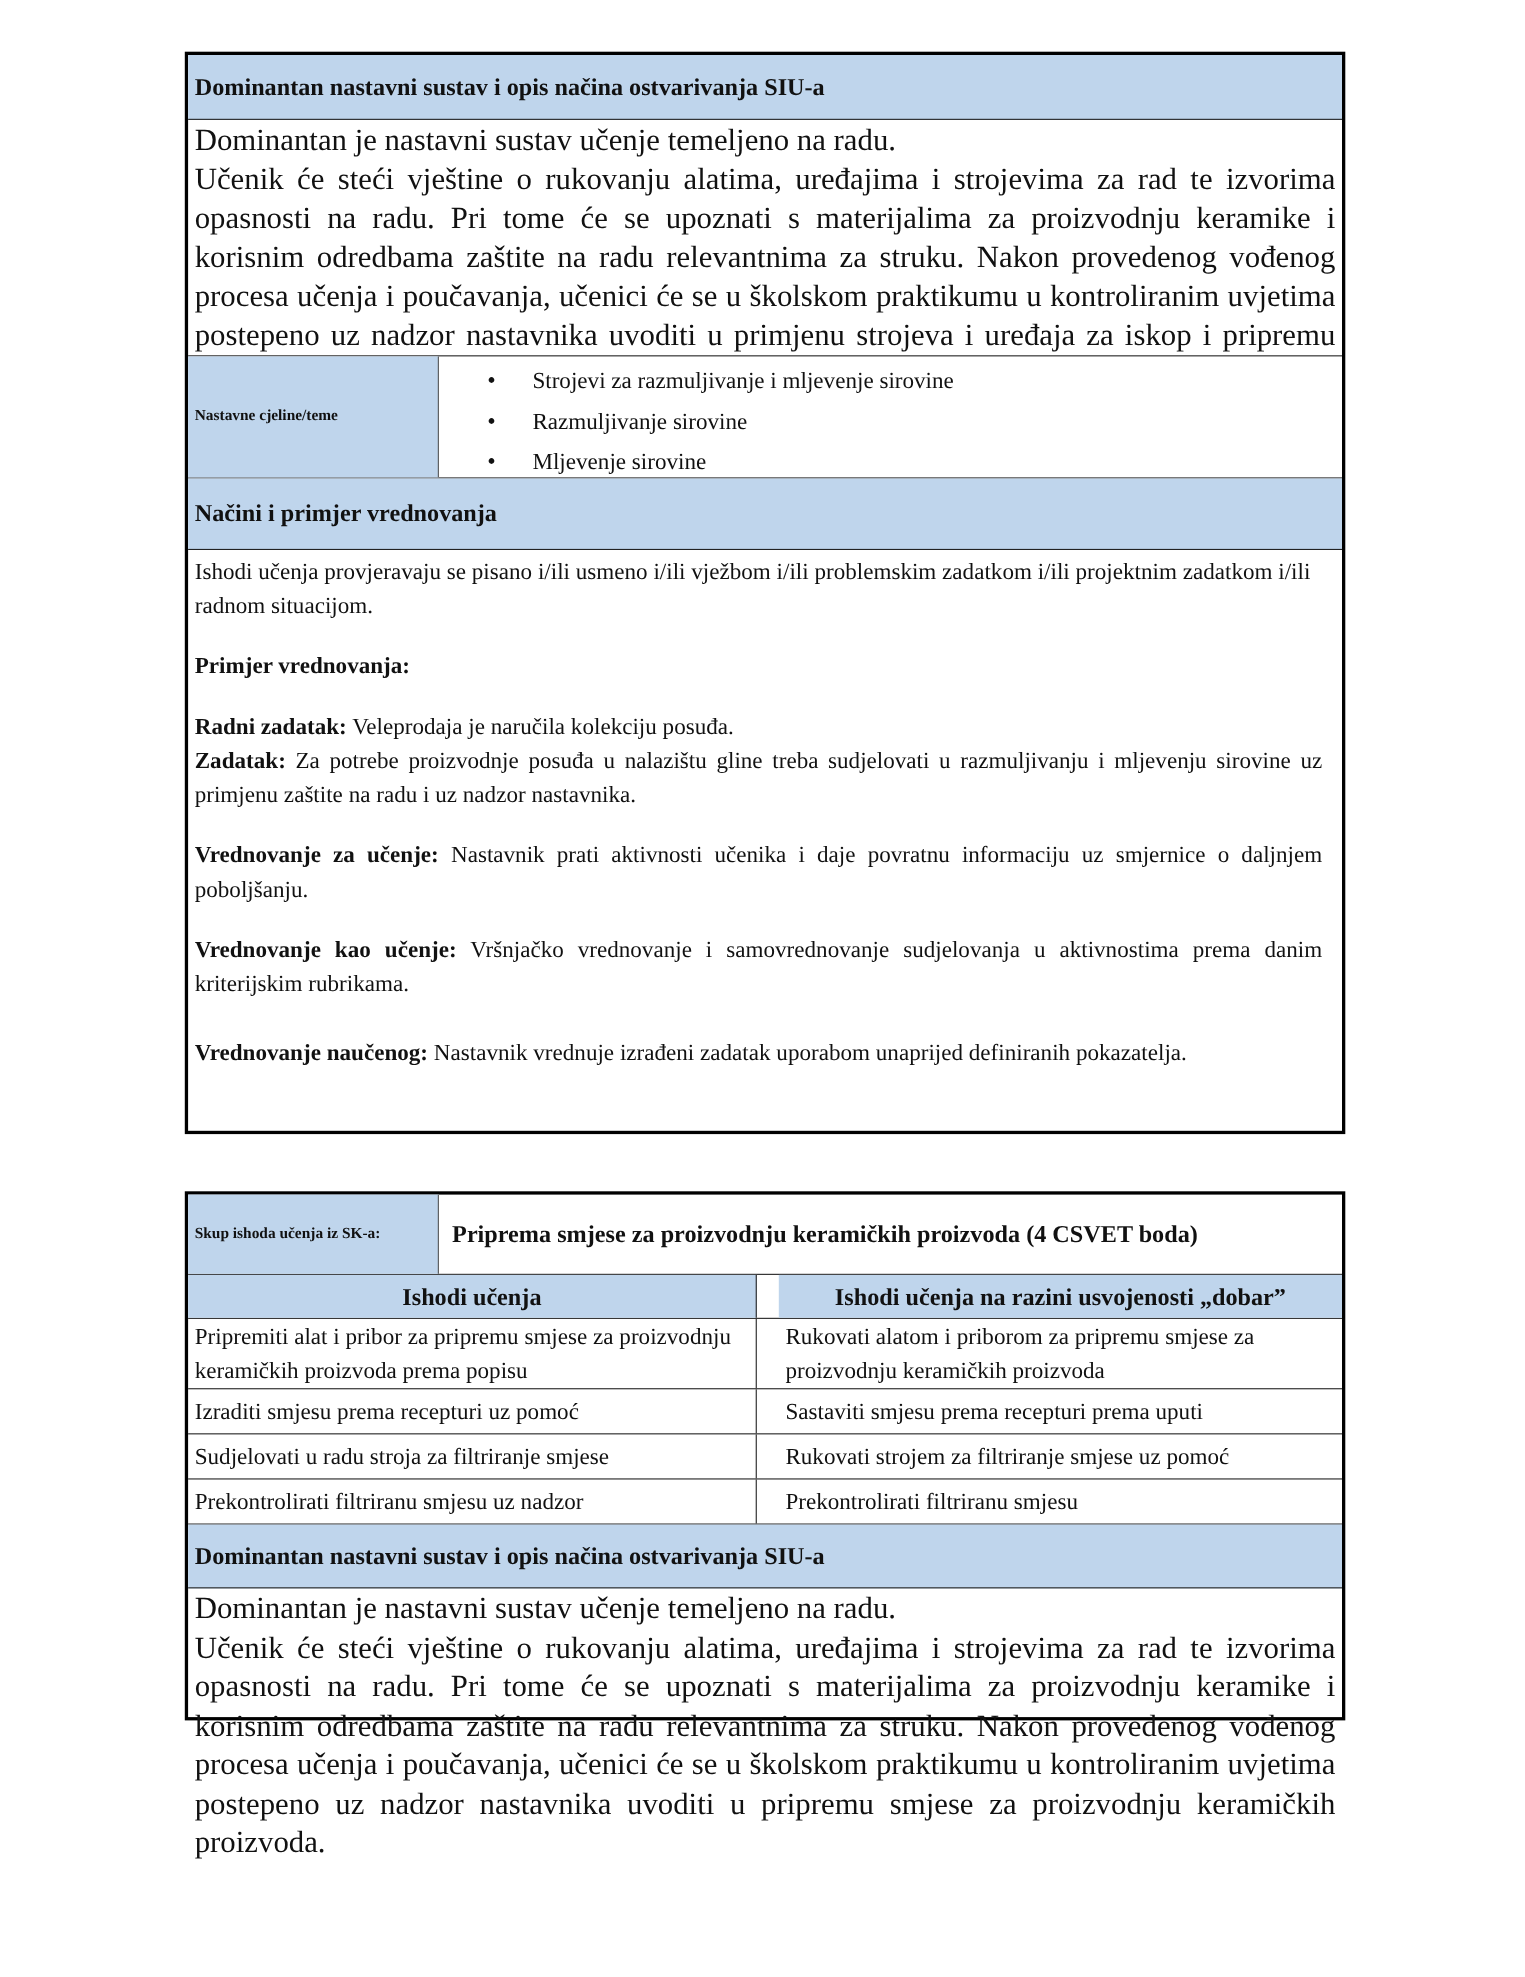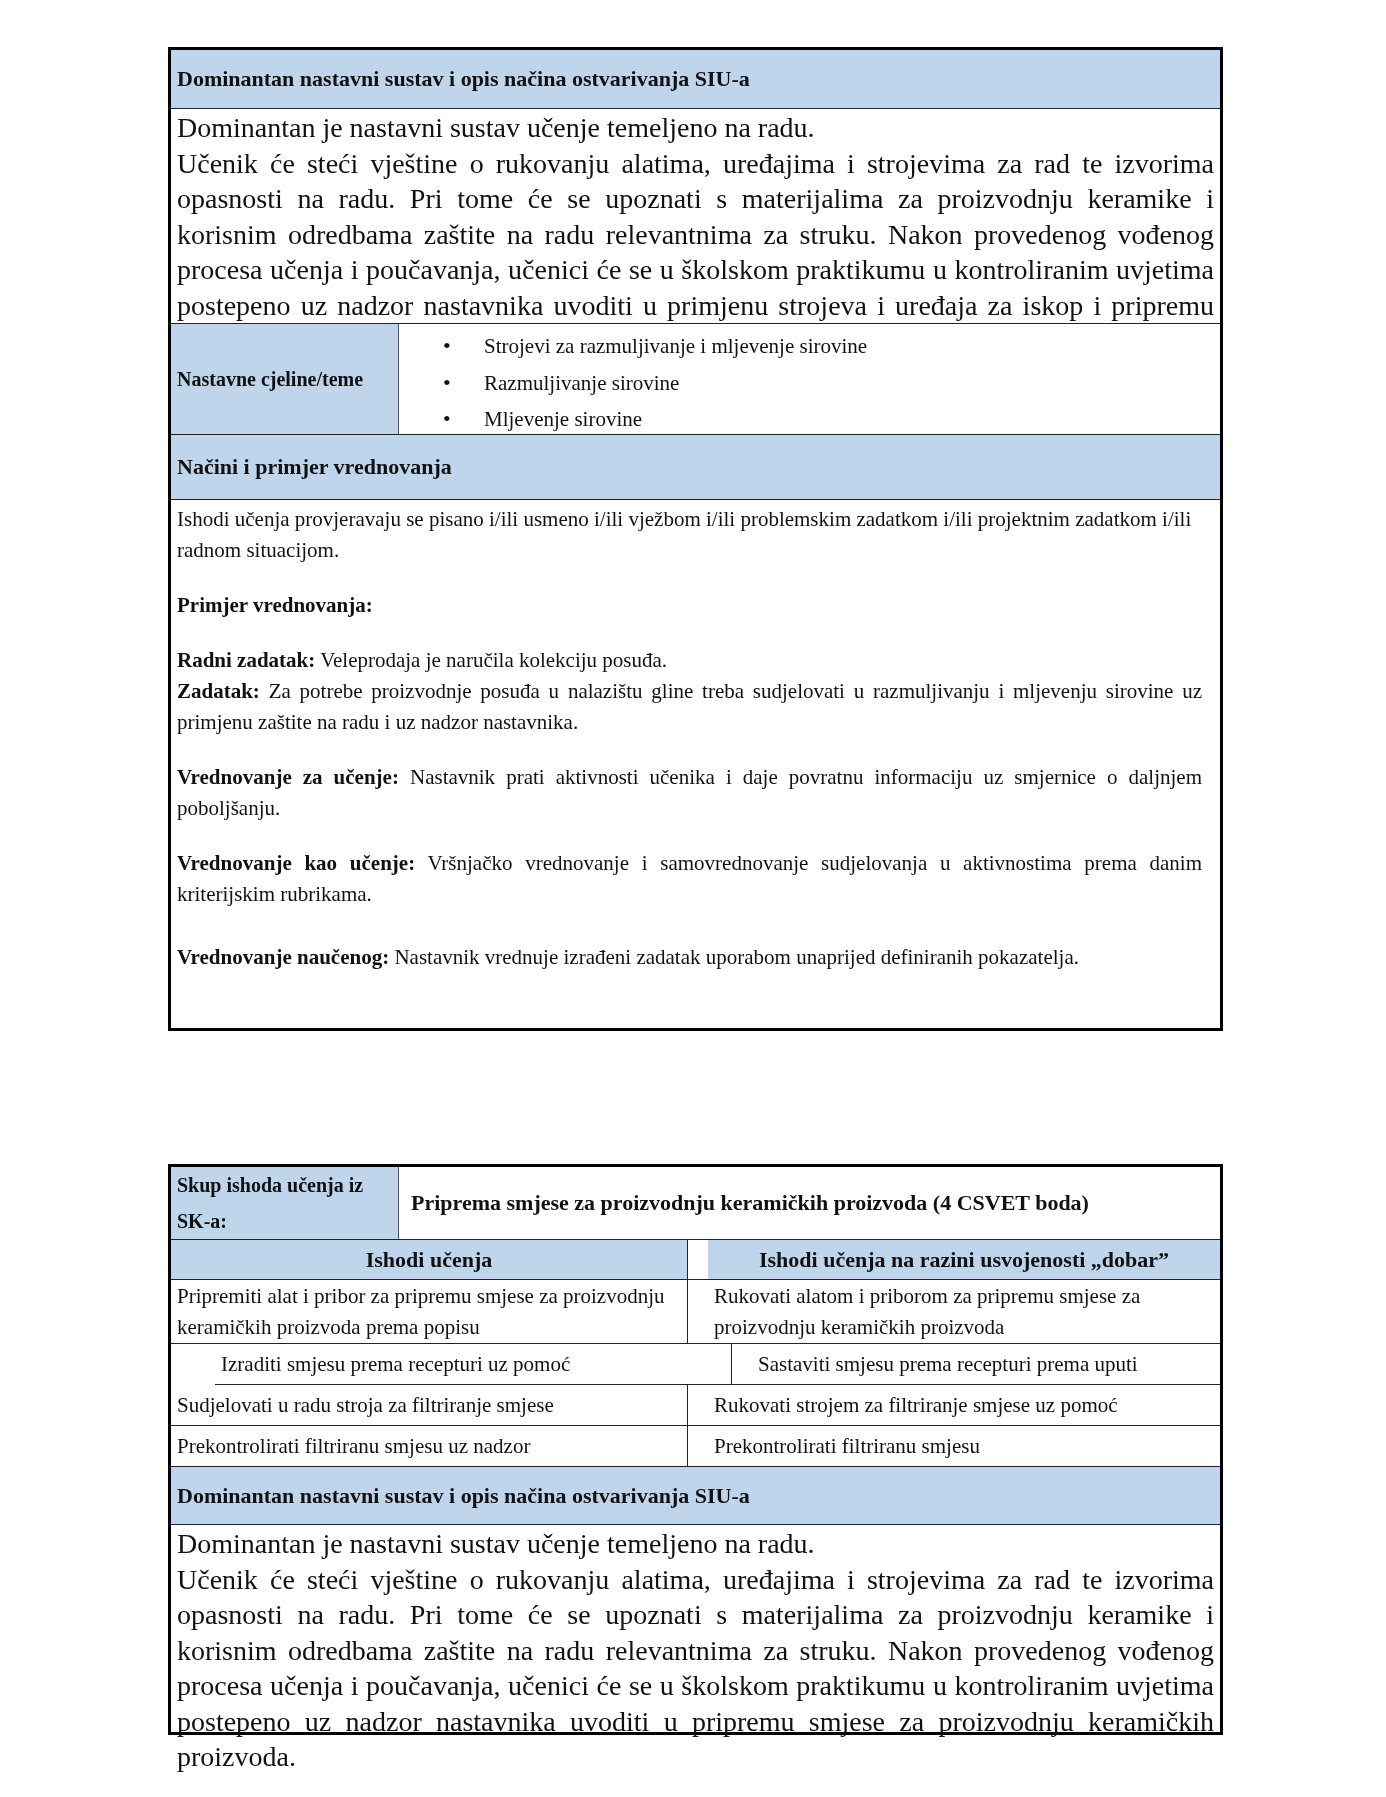--- a/index.html
+++ b/index.html
@@ -1,25 +1,25 @@
 <!DOCTYPE html>
 <html><head>
   <meta charset="utf-8">
   <style>
     html, body { margin: 0; padding: 0; background: #ffffff; }
     body { width: 1386px; height: 1797px; position: relative; font-family: "Liberation Serif", serif; color: #111; }
     .tbl { position: absolute; left: 168px; width: 1055px; border: 3px solid #000; box-sizing: border-box; }
     #t1 { top: 47px; height: 984px; }
-    #t2 { top: 1164px; height: 571px; }
+    #t2 { top: 1083px; height: 481px; }
     .row { border-bottom: 1px solid #222; box-sizing: border-box; position: relative; }
     .hdr { background: #bfd5ec; font-weight: bold; font-size: 22px; padding: 0 6px; display: flex; align-items: center; }
     .body { font-size: 28px; padding: 0 6px; line-height: 35.5px; }
     .just { text-align: justify; }
     .split { display: flex; }
-    .split > .lab { width: 228px; background: #bfd5ec; font-weight: bold; font-size: 20px; padding: 0 6px; box-sizing: border-box; border-right: 1px solid #555; display: flex; align-items: center; line-height: 36px; }
+    .split > .lab { width: 228px; background: #bfd5ec; font-weight: bold; font-size: 14px; padding: 0 6px; box-sizing: border-box; border-right: 1px solid #555; display: flex; align-items: center; line-height: 36px; }
     .split > .val { flex: 1; font-size: 21px; }
     ul.topics { margin: 0; padding: 4px 0 0 0; list-style: none; }
     ul.topics li { position: relative; padding-left: 85px; line-height: 36.5px; }
     ul.topics li::before { content: "\2022"; position: absolute; left: 44px; font-size: 22px; }
     .eval { font-size: 21px; padding: 4px 18px 0 6px; line-height: 31px; }
     .eval p { margin: 0; }
     .eval .gap { height: 24px; }
     .eval b { font-weight: bold; }
     .grid2 { display: flex; gap: 20px; }
     .grid2 > div { box-sizing: border-box; padding: 0 6px; font-size: 21px; line-height: 31px; display: flex; align-items: center; }
@@ -73,21 +73,21 @@
     <div class="val" style="display:flex; align-items:center; padding-left:12px; font-weight:bold; font-size:22px;">Priprema smjese za proizvodnju keramičkih proizvoda (4 CSVET boda)</div>
   </div>
   <div class="row grid2 head" style="height:40px;">
     <div class="c1">Ishodi učenja</div>
     <div class="c2">Ishodi učenja na razini usvojenosti „dobar”</div>
   </div>
   <div class="row grid2" style="height:64px;">
     <div class="c1">Pripremiti alat i pribor za pripremu smjese za proizvodnju keramičkih proizvoda prema popisu</div>
     <div class="c2">Rukovati alatom i priborom za pripremu smjese za proizvodnju keramičkih proizvoda</div>
   </div>
-  <div class="row grid2" style="height:41px;margin-left:44px;">
+  <div class="row grid2" style="height:41px;">
     <div class="c1">Izraditi smjesu prema recepturi uz pomoć</div>
     <div class="c2">Sastaviti smjesu prema recepturi prema uputi</div>
   </div>
   <div class="row grid2" style="height:41px;">
     <div class="c1">Sudjelovati u radu stroja za filtriranje smjese</div>
     <div class="c2">Rukovati strojem za filtriranje smjese uz pomoć</div>
   </div>
   <div class="row grid2" style="height:41px;">
     <div class="c1">Prekontrolirati filtriranu smjesu uz nadzor</div>
     <div class="c2">Prekontrolirati filtriranu smjesu</div>

